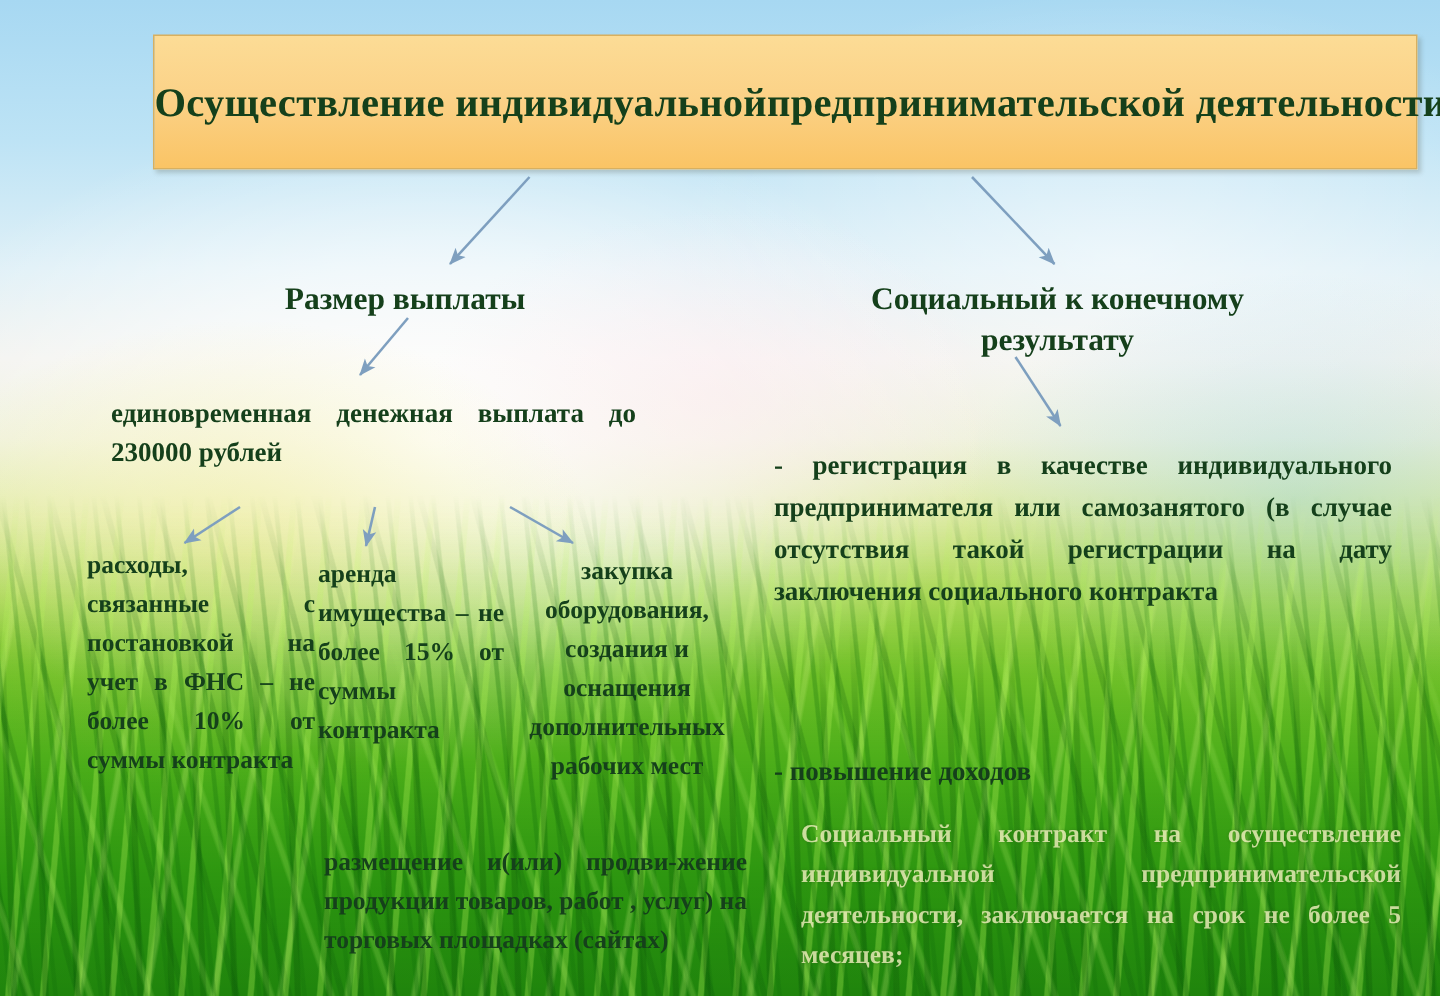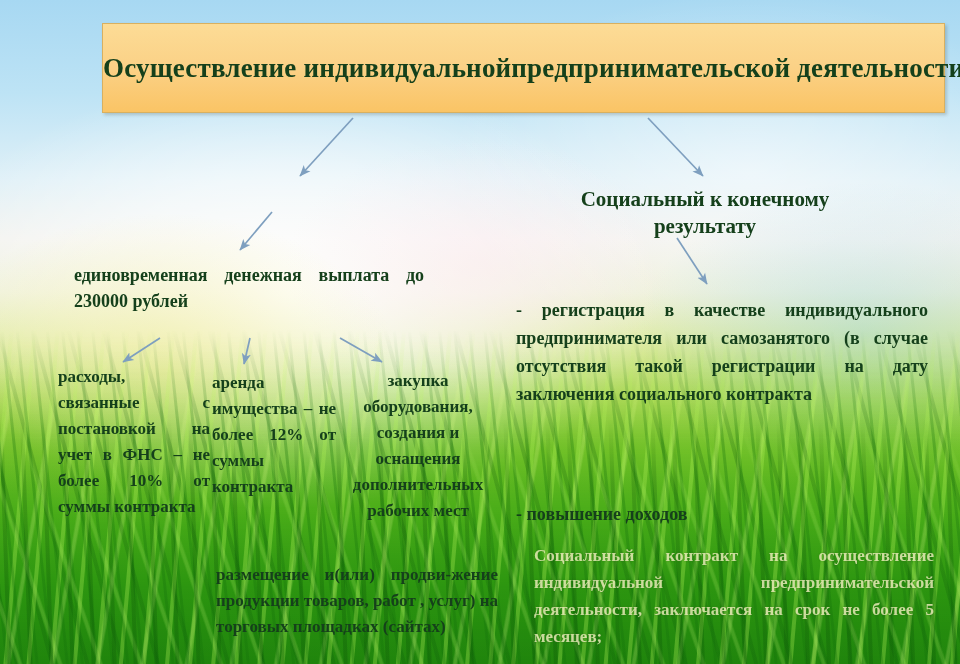--- a/index.html
+++ b/index.html
@@ -220,26 +220,27 @@
       <line x1="353" y1="118" x2="300" y2="176"></line>
       <line x1="648" y1="118" x2="703" y2="176"></line>
       <line x1="272" y1="212" x2="240" y2="250"></line>
       <line x1="677" y1="238" x2="707" y2="284"></line>
       <line x1="160" y1="338" x2="123" y2="362"></line>
       <line x1="250" y1="338" x2="244" y2="364"></line>
       <line x1="340" y1="338" x2="382" y2="362"></line>
     </g>
   </svg>
 
+  <div class="hdr" id="heading-payment">Размер выплаты</div>
 
   <div class="para" id="payment-amount">единовременная денежная выплата до 230000 рублей</div>
 
   <div class="para" id="box-expenses">расходы, связанные с постановкой на учет в ФНС – не более 10% от суммы контракта</div>
 
-  <div class="para" id="box-rent">аренда имущества – не более 12% от суммы контракта</div>
+  <div class="para" id="box-rent">аренда имущества – не более 15% от суммы контракта</div>
 
   <div class="para" id="box-equipment">закупка оборудования, создания и оснащения дополнительных рабочих мест</div>
 
   <div class="para" id="box-promotion">размещение и(или) продви-жение продукции товаров, работ , услуг) на торговых площадках (сайтах)</div>
 
   <div class="hdr" id="heading-result">
     <div>Социальный к конечному</div>
     <div>результату</div>
   </div>
 

